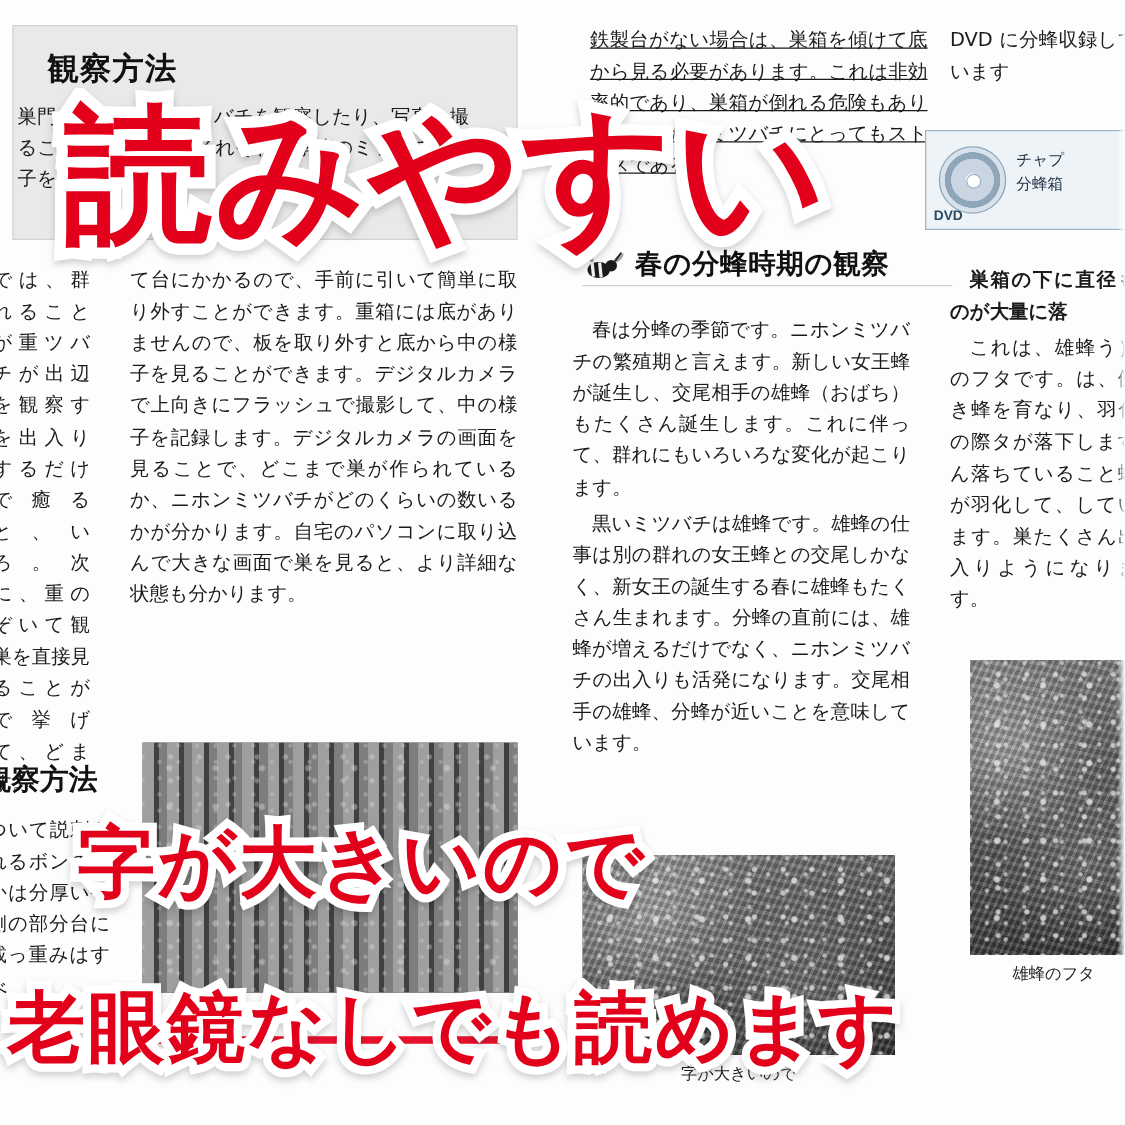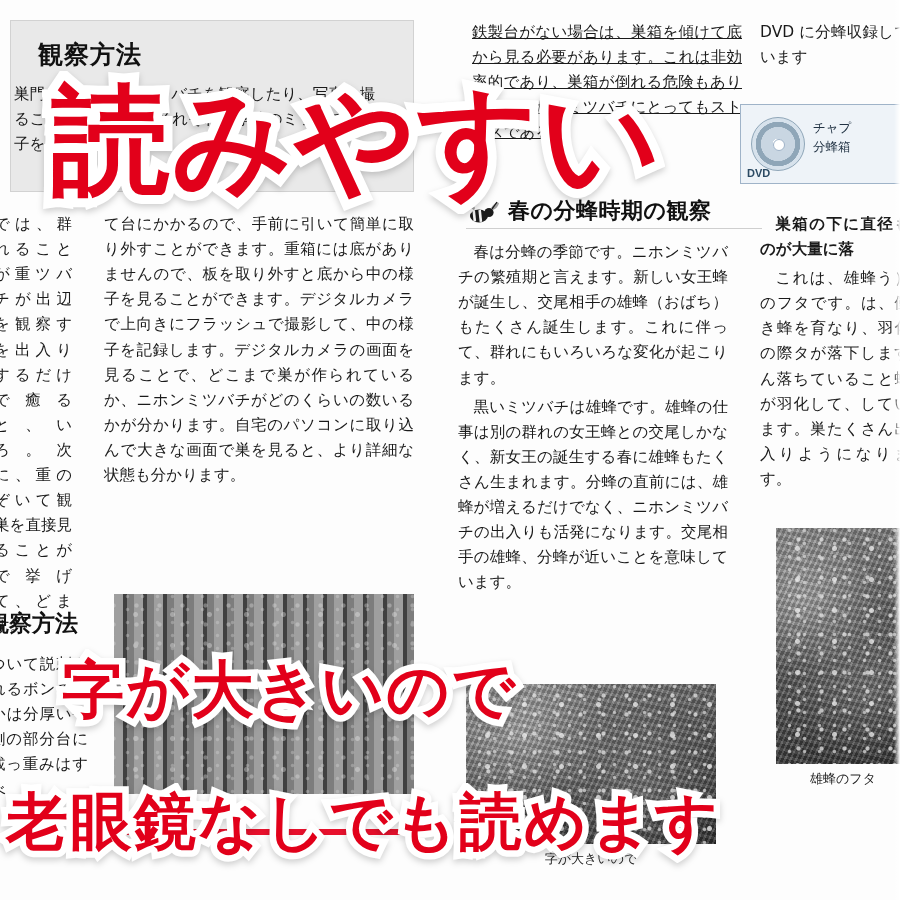--- a/index.html
+++ b/index.html
@@ -41,21 +41,21 @@
   }
   .panel-body{
     position:absolute;left:14px;top:82px;width:374px;
     font-size:15.5px;line-height:1.6;color:#1a1a1a;
   }
 
   
   .col-a{left:-6px;top:212px;width:78px;}
   .col-b{left:104px;top:212px;width:310px;}
   .col-c{left:472px;top:20px;width:270px;text-decoration:underline;}
-  .col-d{left:458px;top:240px;width:270px;}
+  .col-d{left:458px;top:252px;width:270px;}
   .col-e{left:760px;top:20px;width:150px;}
   .col-f{left:760px;top:212px;width:150px;}
 
   
   .lower-title{
     position:absolute;left:-14px;top:608px;
     font-size:23px;font-weight:bold;color:#111;
   }
   .col-g{left:-10px;top:652px;width:98px;}
 

